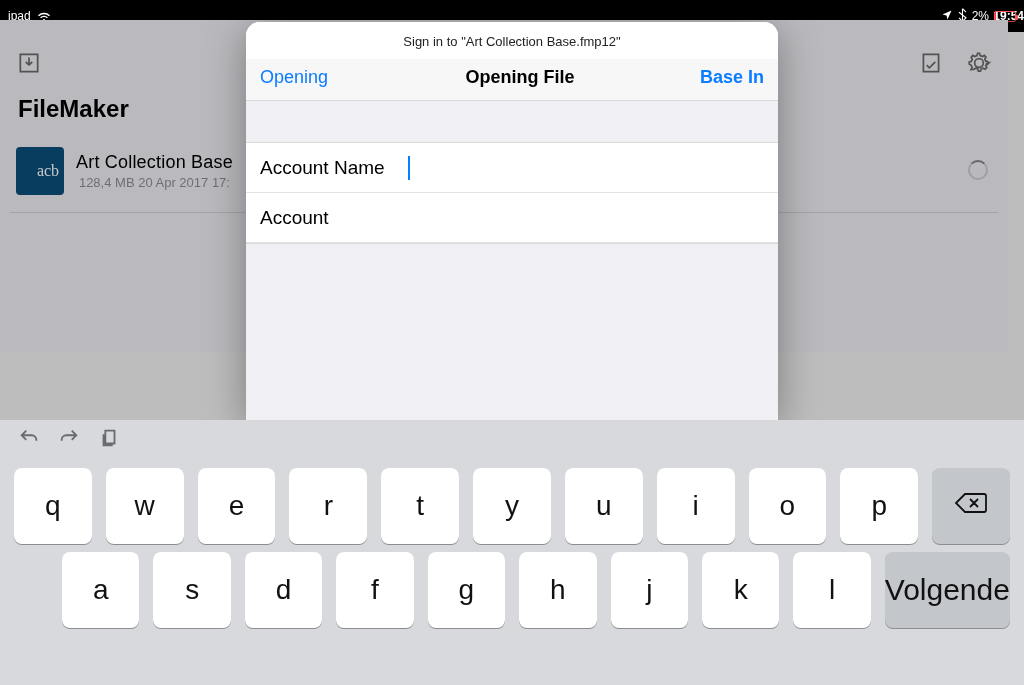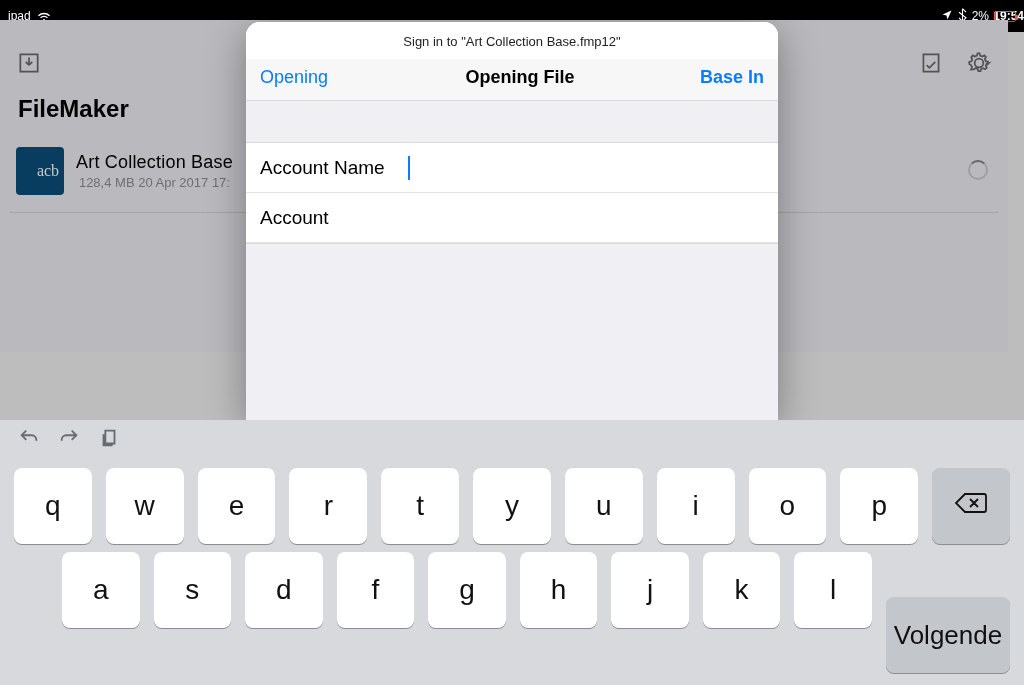--- a/index.html
+++ b/index.html
@@ -50,21 +50,21 @@
   .modal .rest { background:#efeff4; height:300px; border-top:1px solid #d9d9d9; }
 
   
   .kb { position:absolute; left:0; right:0; bottom:0; height:265px; background:#d7d9dc; }
   .kb-tools { height:40px; display:flex; align-items:center; gap:18px; padding:0 18px; }
   .kb-tools .t-ico{ width:22px; height:22px; color:#676b72; }
   .kb-row { display:flex; gap:14px; padding:0 14px; margin-top:8px; }
   .kb-row.indent { padding-left:62px; padding-right:14px; }
   .key { flex:1; height:76px; background:#fff; border-radius:8px; display:flex; align-items:center; justify-content:center; font-size:28px; color:#111; box-shadow:0 1px 0 rgba(0,0,0,.35); user-select:none; }
   .key.fn { background:#c3c7cc; }
-  .key.wide { flex:1.6; font-size:26px;margin-top:45px; }
+  .key.wide { flex:1.6; font-size:30px; }
   .key.del svg{ width:34px; height:26px; }
 </style>
 </head>
 <body>
 
 <div class="status-bar">
   <div class="left">
     <span>ipad</span>
     <span class="wifi-icon">
       <svg viewBox="0 0 24 18" width="14" height="10">

